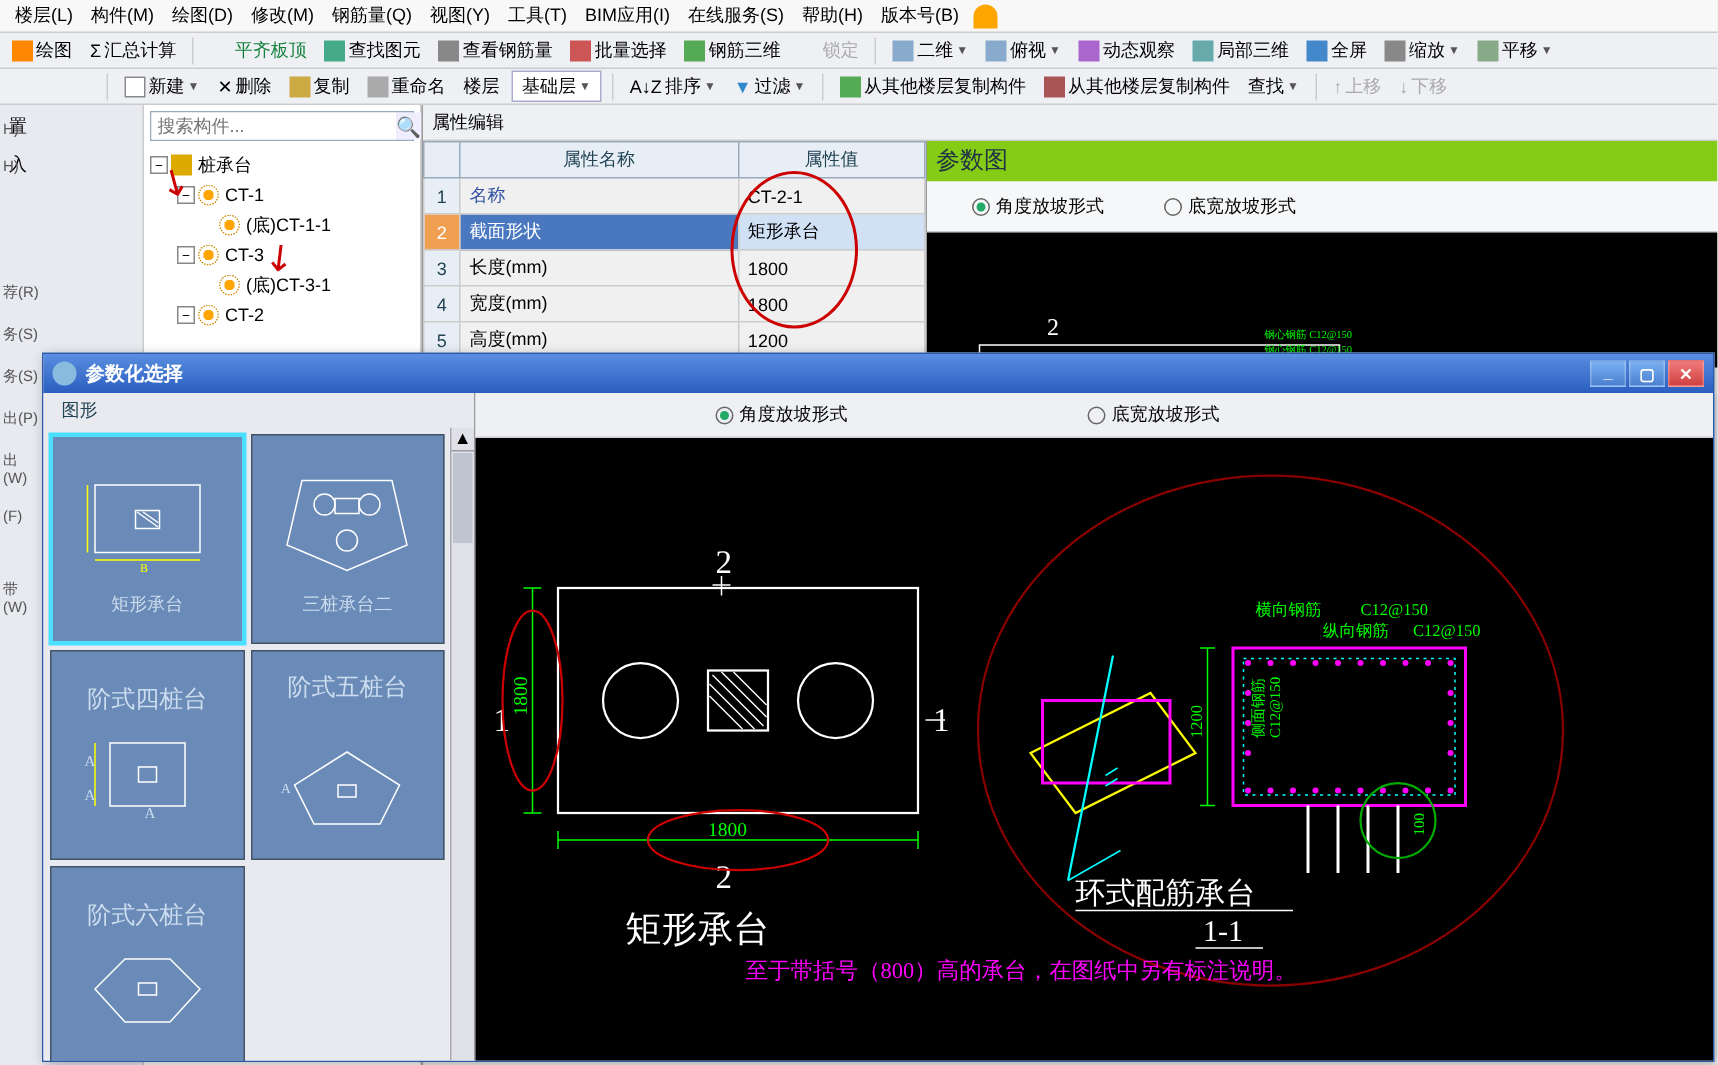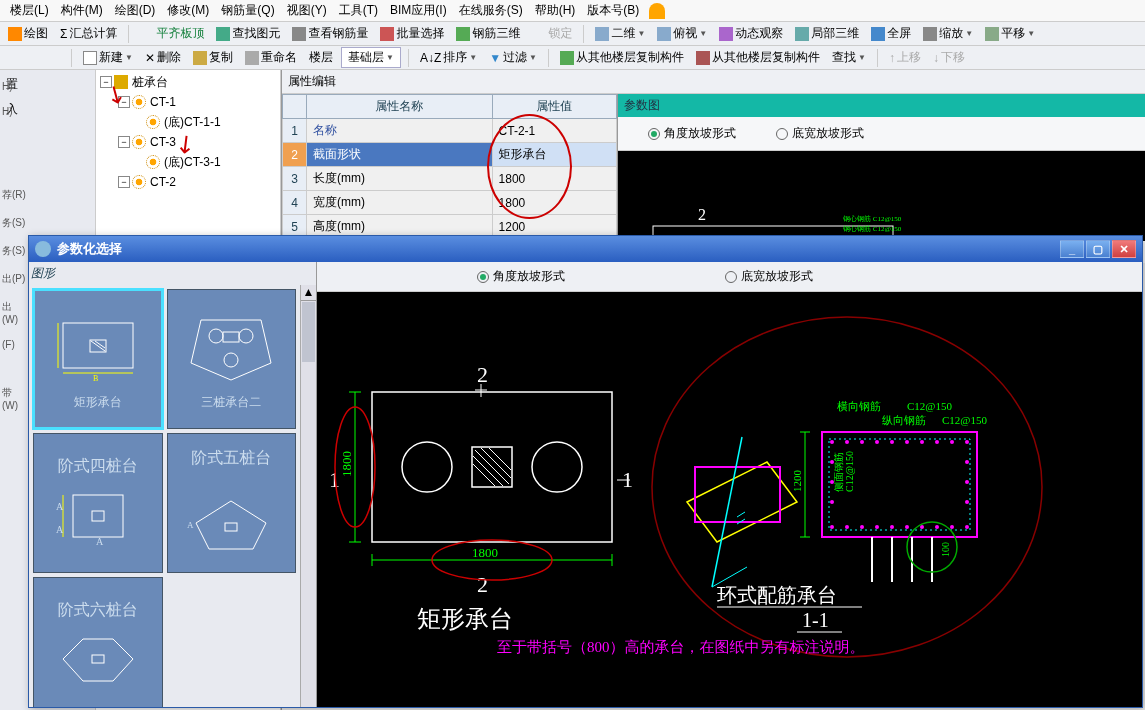--- a/index.html
+++ b/index.html
@@ -42,40 +42,40 @@
     .prop-table { border-collapse: collapse; width: 100%; font-size: 12px; }
     .prop-table th { background: #e8eef6; border: 1px solid #9ab; padding: 3px 6px; text-align: center; font-weight: normal; color: #245; }
     .prop-table td { border: 1px solid #ccc; padding: 3px 6px; }
     .prop-table .rownum { background: #e8eef6; text-align: center; width: 24px; color: #245; }
     .prop-table .hl-row td { background: #d0e0f5; }
     .prop-table .hl-row .rownum { background: #f0a050; color: #fff; }
     .name-cell { color: #3050a0; }
     .circle-annot { position: absolute; border: 2px solid #c00; border-radius: 50%; pointer-events: none; }
     
     .param-panel { background: #fff; border-left: 1px solid #999; }
-    .param-header { background: #14b8a6; padding: 3px 6px; font-size: 12px; color: #234; }
+    .param-header { background: #84cc16; padding: 3px 6px; font-size: 16px; color: #234; }
     .radio-row { display: flex; gap: 40px; padding: 8px 30px; background: #f6f7f9; border-bottom: 1px solid #ccc; }
     .radio-opt { display: flex; align-items: center; gap: 4px; cursor: pointer; }
     .radio-dot { width: 12px; height: 12px; border: 1px solid #666; border-radius: 50%; display: inline-flex; align-items: center; justify-content: center; }
     .radio-dot.on::after { content: ""; width: 6px; height: 6px; background: #2a6; border-radius: 50%; }
     .black-viewport { background: #000; height: 90px; position: relative; }
     
     
     .dialog { position: absolute; left: 28px; top: 235px; width: 1115px; height: 473px; background: #eef0f4; border: 1px solid #2a5aa8; box-shadow: 2px 2px 8px rgba(0,0,0,0.3); }
     .titlebar { background: linear-gradient(to bottom, #5a8ee0, #2a5ec0); height: 26px; display: flex; align-items: center; padding: 0 6px; color: #fff; font-weight: bold; font-size: 13px; }
     .titlebar-icon { width: 16px; height: 16px; background: #8bd; border-radius: 50%; margin-right: 6px; }
     .titlebar-spacer { flex: 1; }
     .win-btn { width: 24px; height: 18px; margin-left: 2px; border: 1px solid #fff4; display: inline-flex; align-items: center; justify-content: center; cursor: pointer; font-size: 11px; }
     .win-min { background: linear-gradient(#7ab0f0,#4a80d0); }
     .win-max { background: linear-gradient(#7ab0f0,#4a80d0); }
     .win-close { background: linear-gradient(#f07a7a,#d04040); }
     
     .dialog-body { display: flex; height: calc(100% - 26px); }
     .shape-gallery { width: 288px; background: #e8eaf0; border-right: 1px solid #999; display: flex; flex-direction: column; }
-    .gallery-header { padding: 3px 2px; font-size: 12px; color: #245; font-style: italic; }
+    .gallery-header { padding: 3px 12px; font-size: 12px; color: #245; }
     .gallery-scroll { flex: 1; overflow: auto; padding: 4px; display: grid; grid-template-columns: 1fr 1fr; gap: 4px; }
     .shape-tile { background: #6a8ab8; border: 1px solid #456; height: 140px; display: flex; flex-direction: column; align-items: center; justify-content: center; cursor: pointer; position: relative; color: #cde; font-size: 13px; }
     .shape-tile.sel { outline: 3px solid #4ae0ff; outline-offset: -2px; }
     .shape-preview { width: 100px; height: 80px; position: relative; margin-bottom: 6px; }
     .shape-caption { font-size: 12px; }
     .scrollbar-stub { width: 16px; background: #e0e0e8; border-left: 1px solid #aaa; }
     
     .preview-area { flex: 1; display: flex; flex-direction: column; }
     .preview-radio-row { display: flex; gap: 160px; padding: 6px 160px; background: #eef0f4; border-bottom: 1px solid #ccc; }
     .preview-canvas { flex: 1; background: #000; position: relative; overflow: hidden; }
@@ -231,20 +231,24 @@
   <div>带(W)</div>
 </div>
 
 <div class="main">
   <div class="left-panel">
     <div class="left-header">置</div>
     <div class="left-header">入</div>
   </div>
 
   <div class="mid-panel">
+    <div class="search-box">
+      <input placeholder="搜索构件..." style="">
+      <button class="search-btn">🔍</button>
+    </div>
     <div class="tree">
       <div class="tree-arrow" style="left:10px;top:15px">↘</div>
       <div class="tree-node">
         <span class="tree-toggle">−</span>
         <span class="tree-icon" style="background:#da0"></span>
         <span class="tree-label">桩承台</span>
       </div>
       <div class="tree-node">
         <span class="tree-indent" style="width:16px"></span>
         <span class="tree-toggle">−</span>

